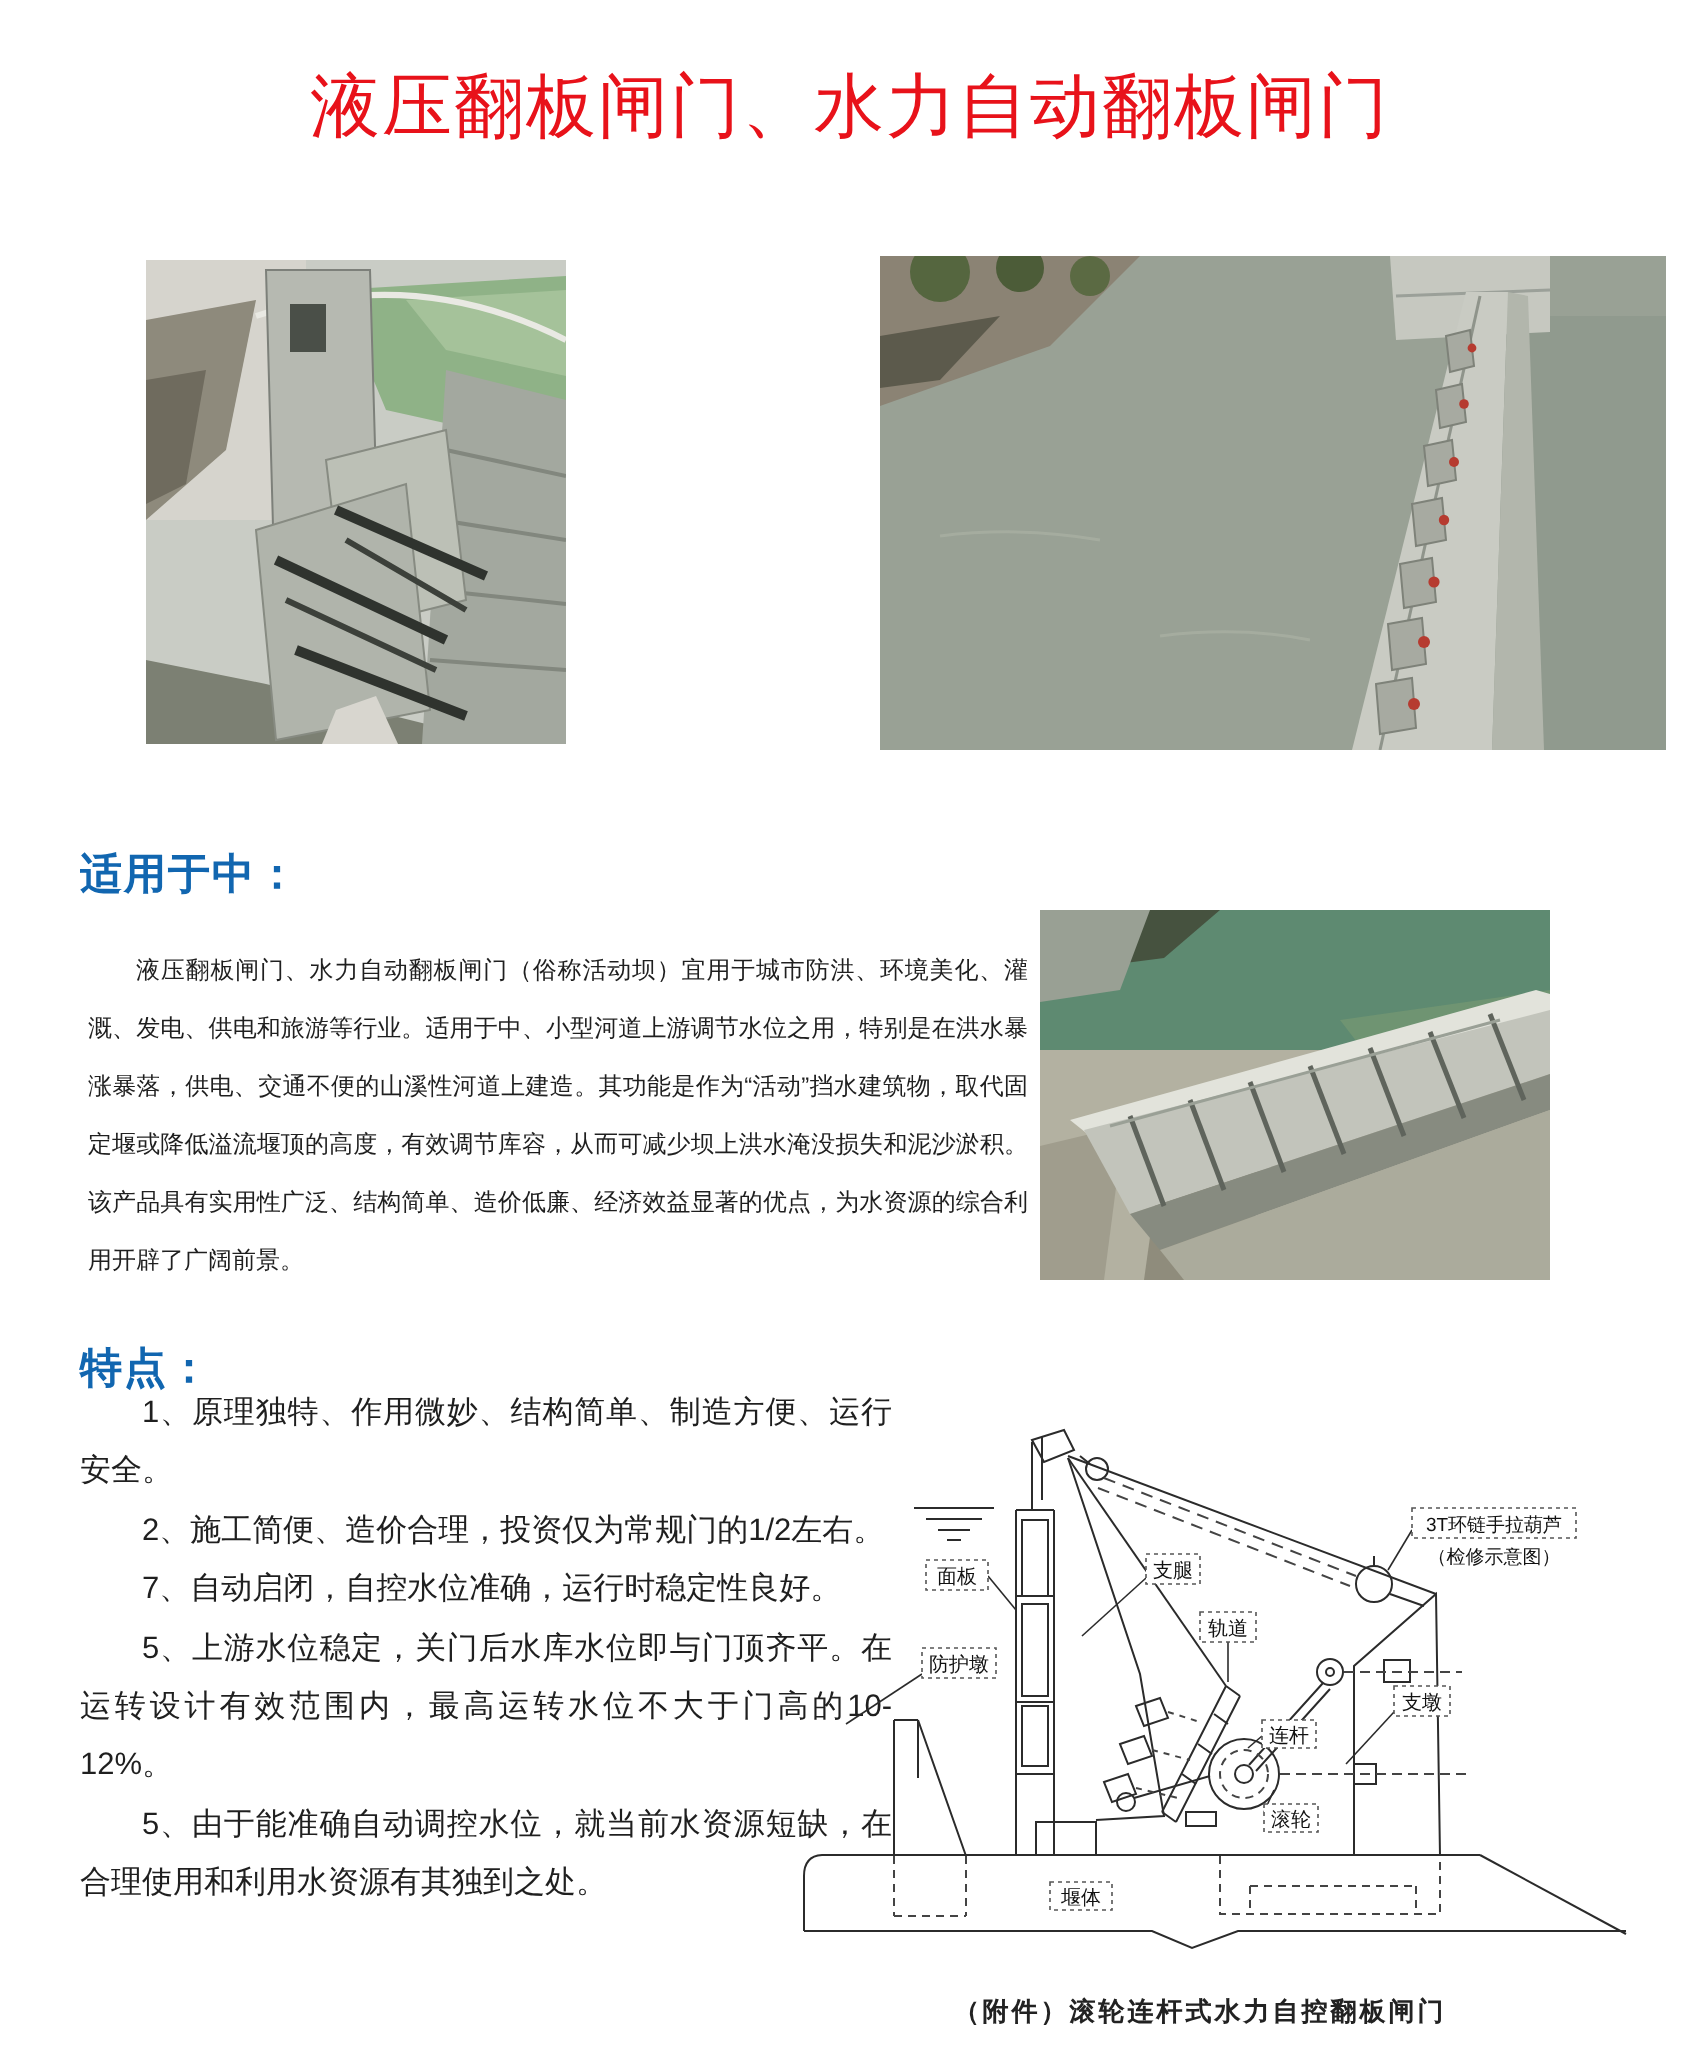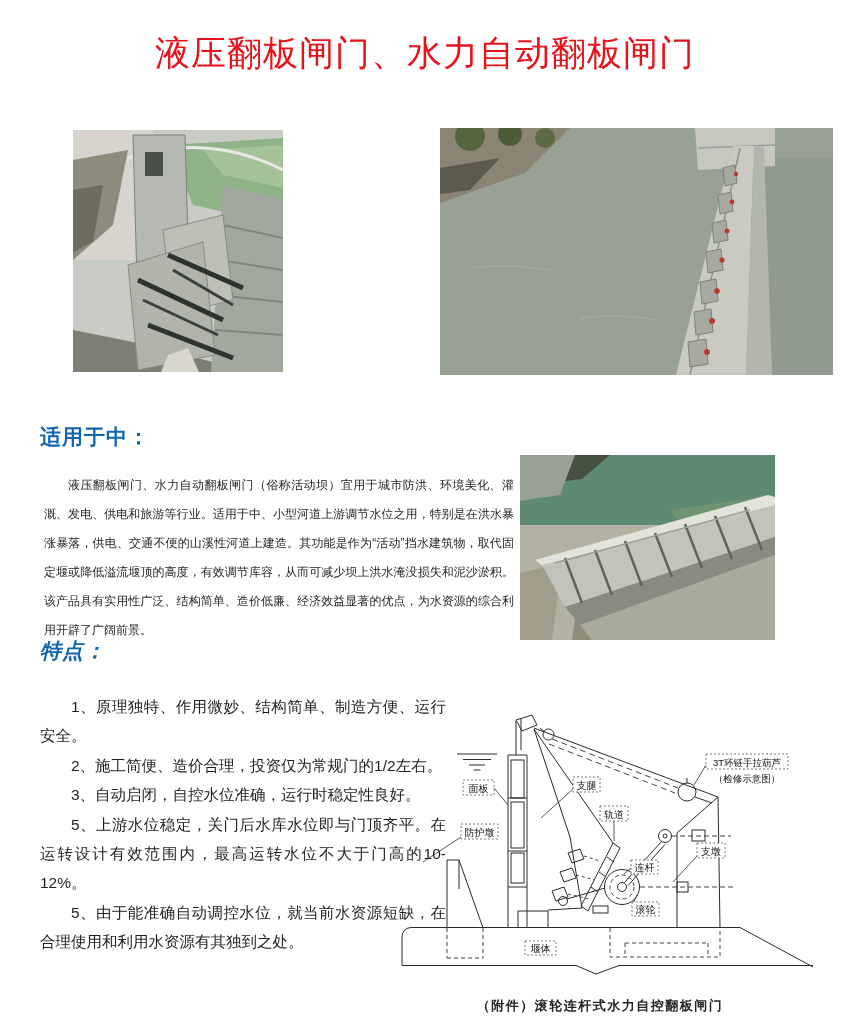--- a/index.html
+++ b/index.html
@@ -15,21 +15,21 @@
   .photo{position:absolute;overflow:hidden;background:#cfd2cb;}
   .photo svg{display:block;width:100%;height:100%;}
   #photo1{left:73px;top:130px;width:210px;height:242px;}
   #photo2{left:440px;top:128px;width:393px;height:247px;}
   #photo3{left:520px;top:455px;width:255px;height:185px;}
   .sec-head{
     position:absolute;left:40px;font-size:21px;font-weight:bold;color:#1166b0;
     letter-spacing:1px;
   }
   #overview-head{top:423px;}
-  #features-head{top:637px;font-style:italic;}
+  #features-head{top:670px;}
   .body-text{
     position:absolute;left:28px;top:455px;width:470px;margin:16px;
     font-size:12px;line-height:29px;text-align:justify;text-indent:2em;
   }
   .features{position:absolute;left:40px;top:692px;width:406px;}
   .features p{
     margin:0;font-size:15.5px;line-height:29.4px;text-align:justify;text-indent:2em;
   }
   .diagram{position:absolute;left:395px;top:690px;width:455px;height:305px;}
   .diagram svg{display:block;width:100%;height:100%;}
@@ -129,21 +129,21 @@
   </svg>
 </div>
 
 <div class="sec-head" id="overview-head">适用于中：</div>
 <p class="body-text">液压翻板闸门、水力自动翻板闸门（俗称活动坝）宜用于城市防洪、环境美化、灌溉、发电、供电和旅游等行业。适用于中、小型河道上游调节水位之用，特别是在洪水暴涨暴落，供电、交通不便的山溪性河道上建造。其功能是作为“活动”挡水建筑物，取代固定堰或降低溢流堰顶的高度，有效调节库容，从而可减少坝上洪水淹没损失和泥沙淤积。该产品具有实用性广泛、结构简单、造价低廉、经济效益显著的优点，为水资源的综合利用开辟了广阔前景。</p>
 
 <div class="sec-head" id="features-head">特点：</div>
 <div class="features">
   <p>1、原理独特、作用微妙、结构简单、制造方便、运行安全。</p>
   <p>2、施工简便、造价合理，投资仅为常规门的1/2左右。</p>
-  <p>3、自动启闭，自控水位准确，运行时稳定性良好。</p>
+  <p>7、自动启闭，自控水位准确，运行时稳定性良好。</p>
   <p>5、上游水位稳定，关门后水库水位即与门顶齐平。在运转设计有效范围内，最高运转水位不大于门高的10-12%。</p>
   <p>5、由于能准确自动调控水位，就当前水资源短缺，在合理使用和利用水资源有其独到之处。</p>
 </div>
 
 <div class="diagram">
   <svg viewBox="0 0 455 305">
 
     <g stroke="#2b2b2b" fill="none" stroke-width="1">
 
       <path d="M62,64 H102 M68,69.5 H96 M74,75 H90 M78.5,80 H85.5"></path>

